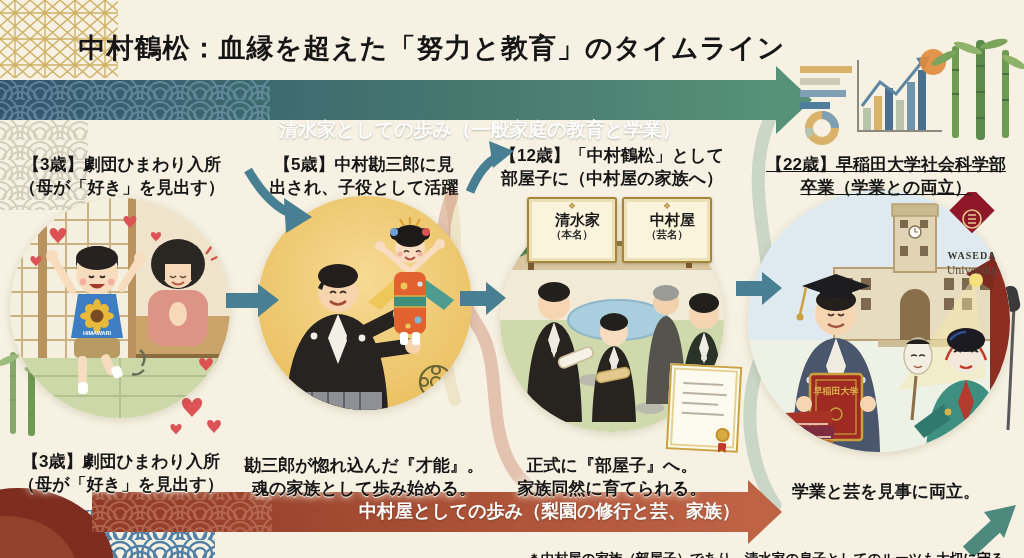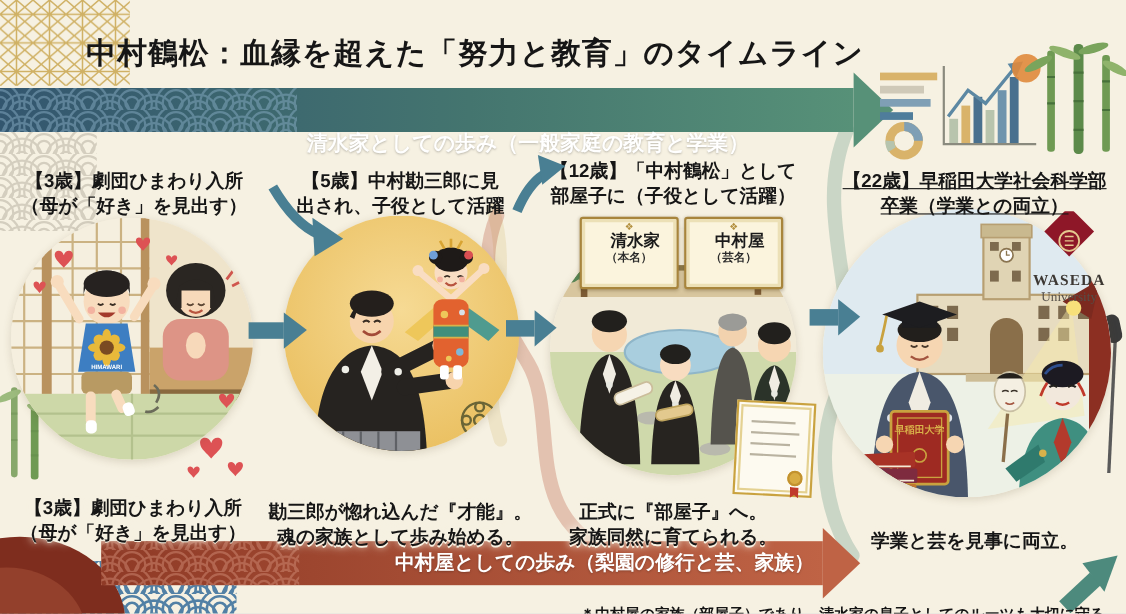--- a/index.html
+++ b/index.html
@@ -52,21 +52,21 @@
                background:#fdfaf0;border:2px solid #c9a23f;box-shadow:inset 0 0 0 2px #fdfaf0,inset 0 0 0 4px #e4d191;
                transform:rotate(3deg);}
   .certificate .cline{position:absolute;left:12px;height:2px;background:#b9b2a0;}
   .certificate .seal{position:absolute;right:7px;bottom:8px;width:14px;height:14px;border-radius:50%;
                      background:#d8ac43;box-shadow:inset 0 0 0 2px #c2922f;}
   .certificate .ribbon{position:absolute;right:10px;bottom:-3px;width:8px;height:10px;background:#c0392b;
                        clip-path:polygon(0 0,100% 0,100% 100%,50% 70%,0 100%);}
 
   .waseda{position:absolute;left:924px;top:192px;width:96px;z-index:4;text-align:center;}
   .waseda .wname{display:block;font-family:"Liberation Serif","DejaVu Serif",serif;font-weight:700;
-                 font-size:14px;letter-spacing:1px;color:#3d3833;line-height:16px;margin-top:2px;}
+                 font-size:10px;letter-spacing:1px;color:#3d3833;line-height:16px;margin-top:2px;}
   .waseda .wsub{display:block;font-family:"Liberation Serif","DejaVu Serif",serif;
                 font-size:12px;color:#55504a;line-height:13px;}
 
   .footnote{position:absolute;right:6px;top:536px;width:520px;z-index:5;text-align:right;
             font-size:13.5px;font-weight:800;color:#141414;}
 </style>
 </head>
 <body>
 
 <div class="canvas">
@@ -383,21 +383,21 @@
     </div>
     <p class="caption cap2">
       <span>勘三郎が惚れ込んだ『才能』。</span>
       <span>魂の家族として歩み始める。</span>
     </p>
   </section>
 
   <section class="stage">
     <h2 class="heading h3">
       <span>【12歳】「中村鶴松」として</span>
-      <span>部屋子に（子役として活躍）</span>
+      <span>部屋子に（中村屋の家族へ）</span>
     </h2>
     <div class="illus i3">
       <svg width="224" height="224" viewBox="0 0 224 224">
         <rect width="224" height="224" fill="#f1ead7"></rect>
         <rect x="0" y="36" width="224" height="26" fill="#d8c69e"></rect>
         <rect x="0" y="33" width="224" height="5" fill="#8b7748"></rect>
         <g>
           <rect x="28" y="40" width="6" height="22" fill="#7c5b35"></rect>
           <circle cx="31" cy="30" r="17" fill="#6d9a60"></circle>
             <circle cx="18" cy="38" r="11" fill="#578556"></circle>

